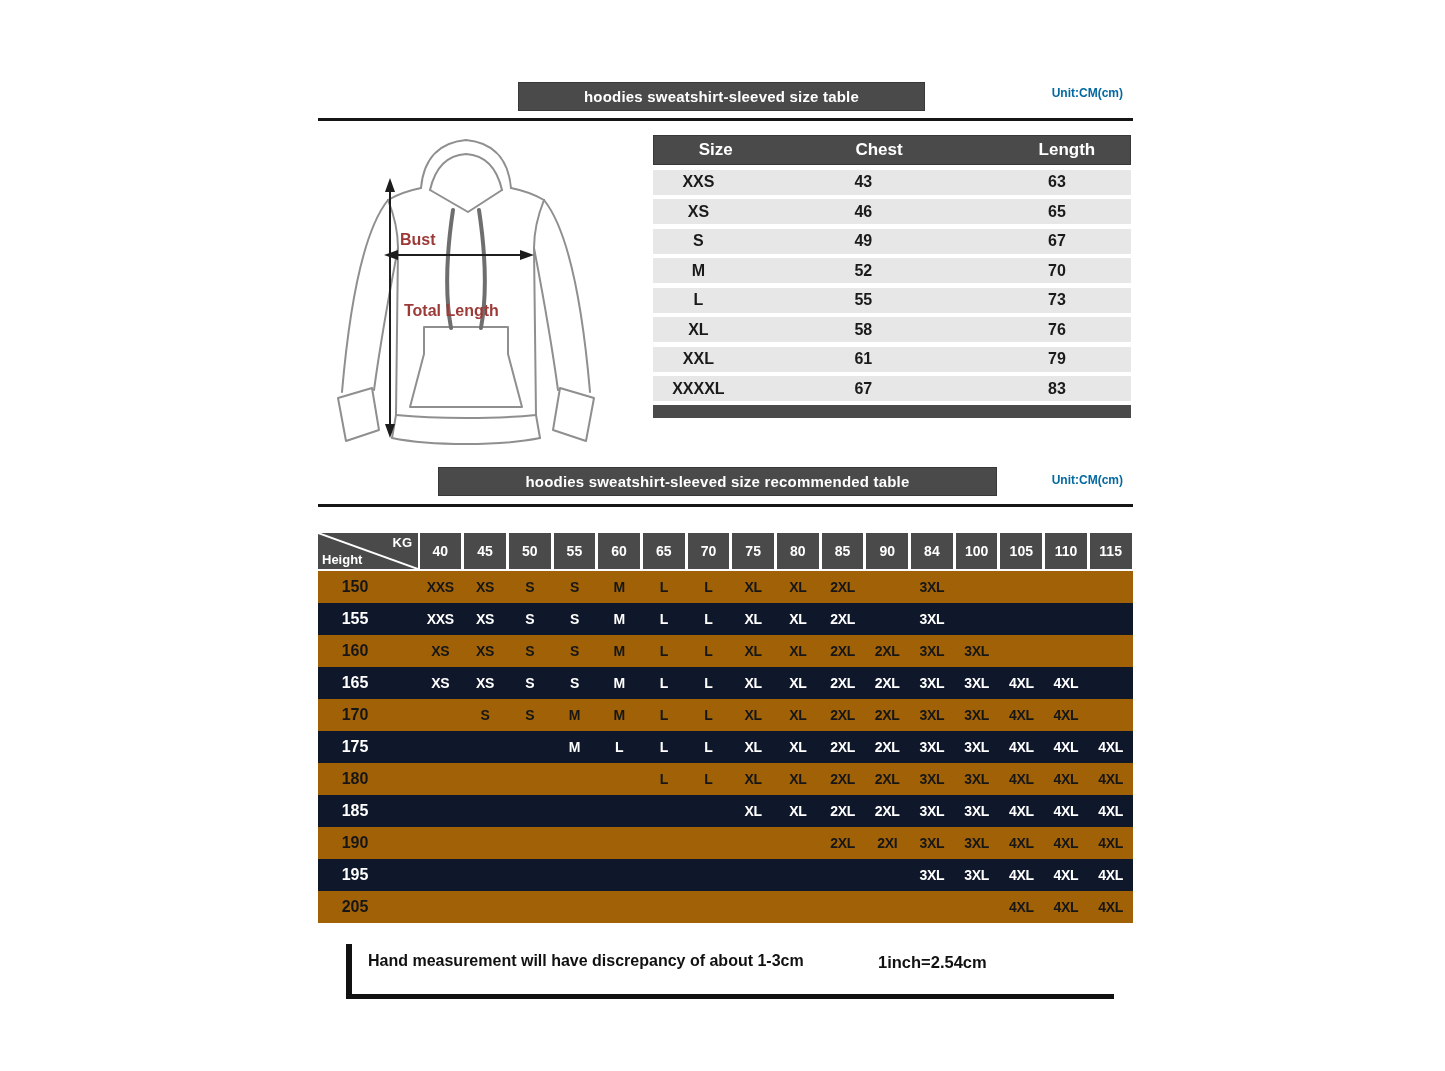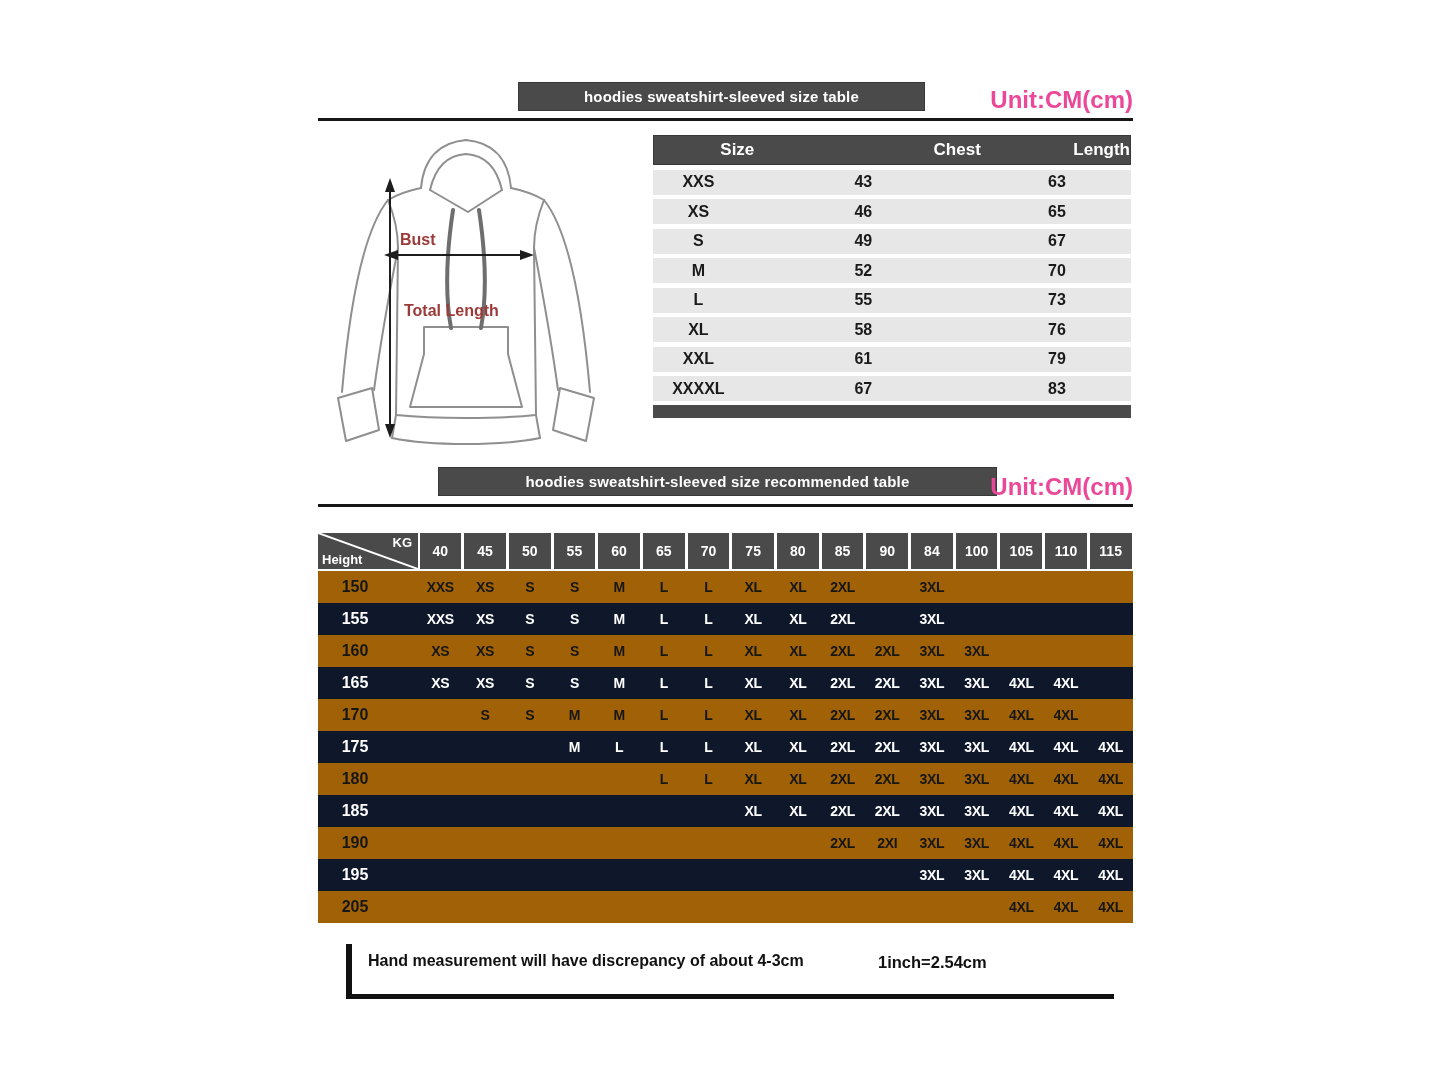--- a/index.html
+++ b/index.html
@@ -11,21 +11,21 @@
   #content { position:absolute; left:318px; top:78px; width:815px; height:950px; }
 
   
   .titlebar {
     position:absolute; background:#4a4a4a; border:1px solid #383838; color:#fff;
     display:flex; align-items:center; justify-content:center; font-size:15px;
     letter-spacing:0.2px;
   }
   #title1 { left:200px; top:4px;  width:407px; height:29px; }
   #title2 { left:120px; top:389px; width:559px; height:29px; }
-  .unitlabel { position:absolute; right:0; font-size:24px; color:#ec4899; }
+  .unitlabel { position:absolute; right:10px; font-size:12px; color:#0369a1; }
   #unit1 { top:8px; }
   #unit2 { top:395px; }
   .rule { position:absolute; left:0; width:815px; height:3px; background:#161616; }
   #rule1 { top:40px; }
   #rule2 { top:426px; }
 
   
   #hoodie-wrap { position:absolute; left:8px; top:52px; width:280px; height:320px; }
   #hoodie-wrap svg { width:100%; height:100%; }
   .sketch { stroke:#8f8f8f; stroke-width:2; fill:none; stroke-linejoin:round; stroke-linecap:round; }
@@ -33,21 +33,21 @@
   .meas   { stroke:#1d1d1d; stroke-width:2; }
   .meas-head { fill:#1d1d1d; stroke:none; }
   .redlabel { fill:#9c3a38; font-size:16px; font-weight:bold; font-family:"Liberation Sans",sans-serif; }
 
   
   #sizes { position:absolute; left:335px; top:57px; width:478px; }
   .sizes-header {
     display:flex; background:#4a4a4a; border:1px solid #383838; color:#fff;
     height:30px; align-items:center; font-size:17px;
   }
-  .sh-cell { text-align:right;margin-left:23px; }
+  .sh-cell { text-align:center;margin-left:23px; }
   .c1 { width:19%; } .c2 { width:50%; } .c3 { width:31%; }
   .srow {
     display:flex; background:#e7e7e7; height:25px; margin-top:4.5px;
     align-items:center; font-size:16px; color:#1a1a1a;
   }
   .scell { text-align:center; }
   #sizes-bar { height:13px; background:#4a4a4a; margin-top:4px; }
 
   
   #matrix { position:absolute; left:0; top:455px; width:815px; }
@@ -430,17 +430,17 @@
           <div class="mcell"></div>
           <div class="mcell"></div>
           <div class="mcell">4XL</div>
           <div class="mcell">4XL</div>
           <div class="mcell">4XL</div>
         </div>
       </div>
   </div>
 
   <div id="foot-vbar"></div>
-  <div id="foot-note">Hand measurement will have discrepancy of about  4-3cm</div>
+  <div id="foot-note">Hand measurement will have discrepancy of about  1-3cm</div>
   <div id="foot-conv">1inch=2.54cm</div>
   <div id="foot-hbar"></div>
 
 </div>
 
 </body></html>

